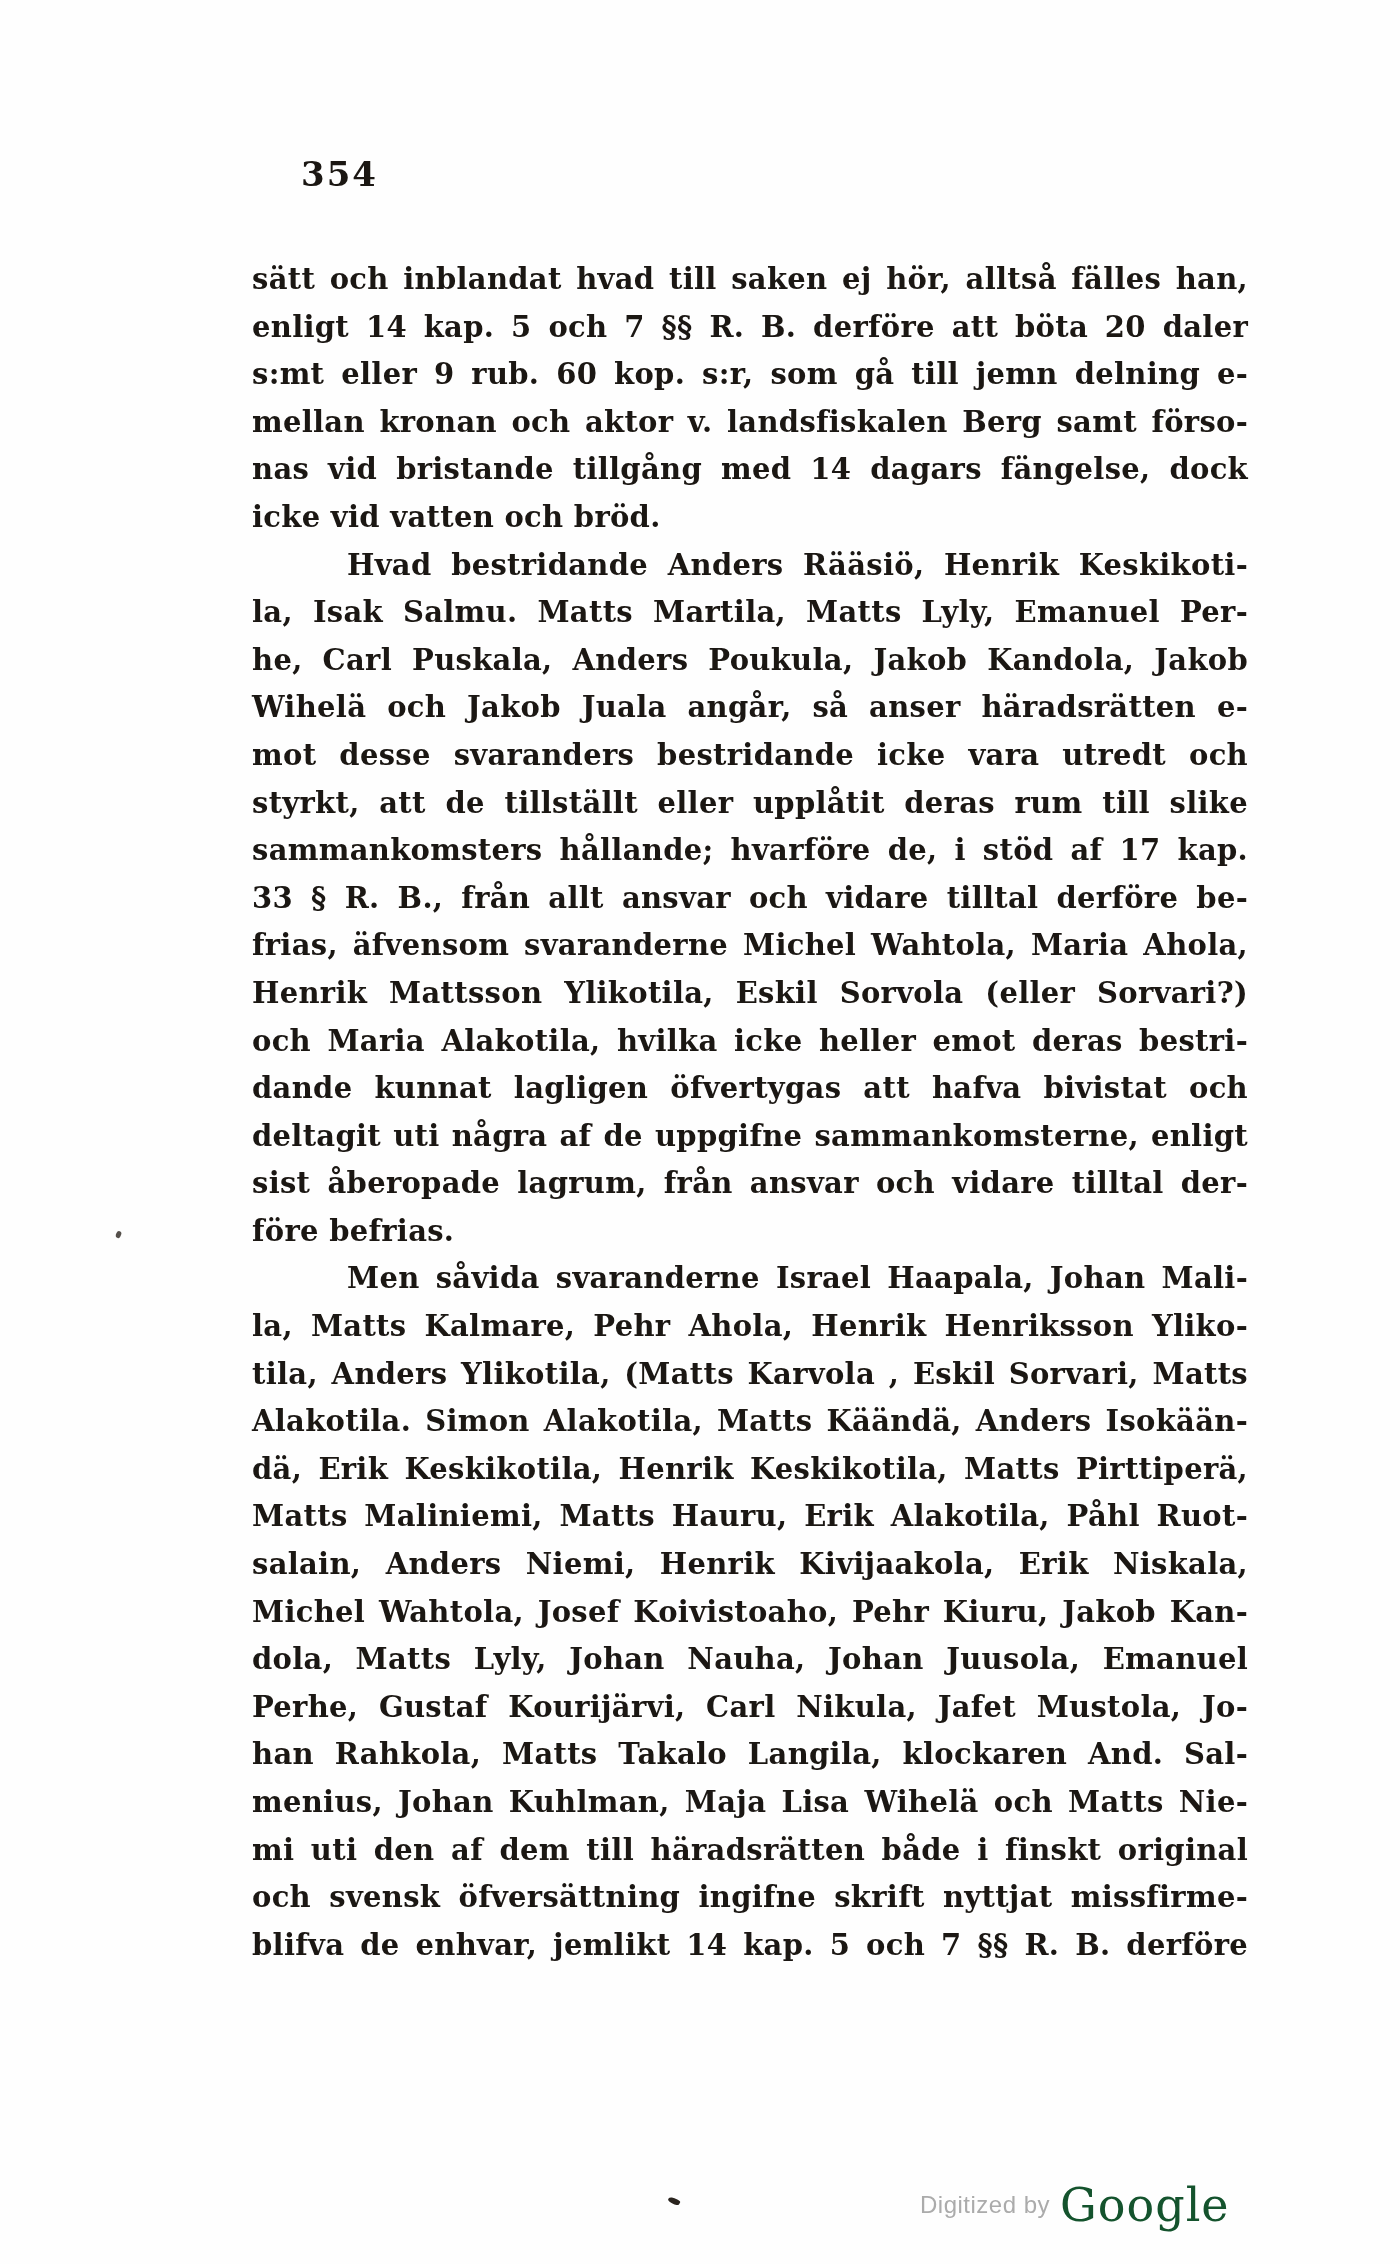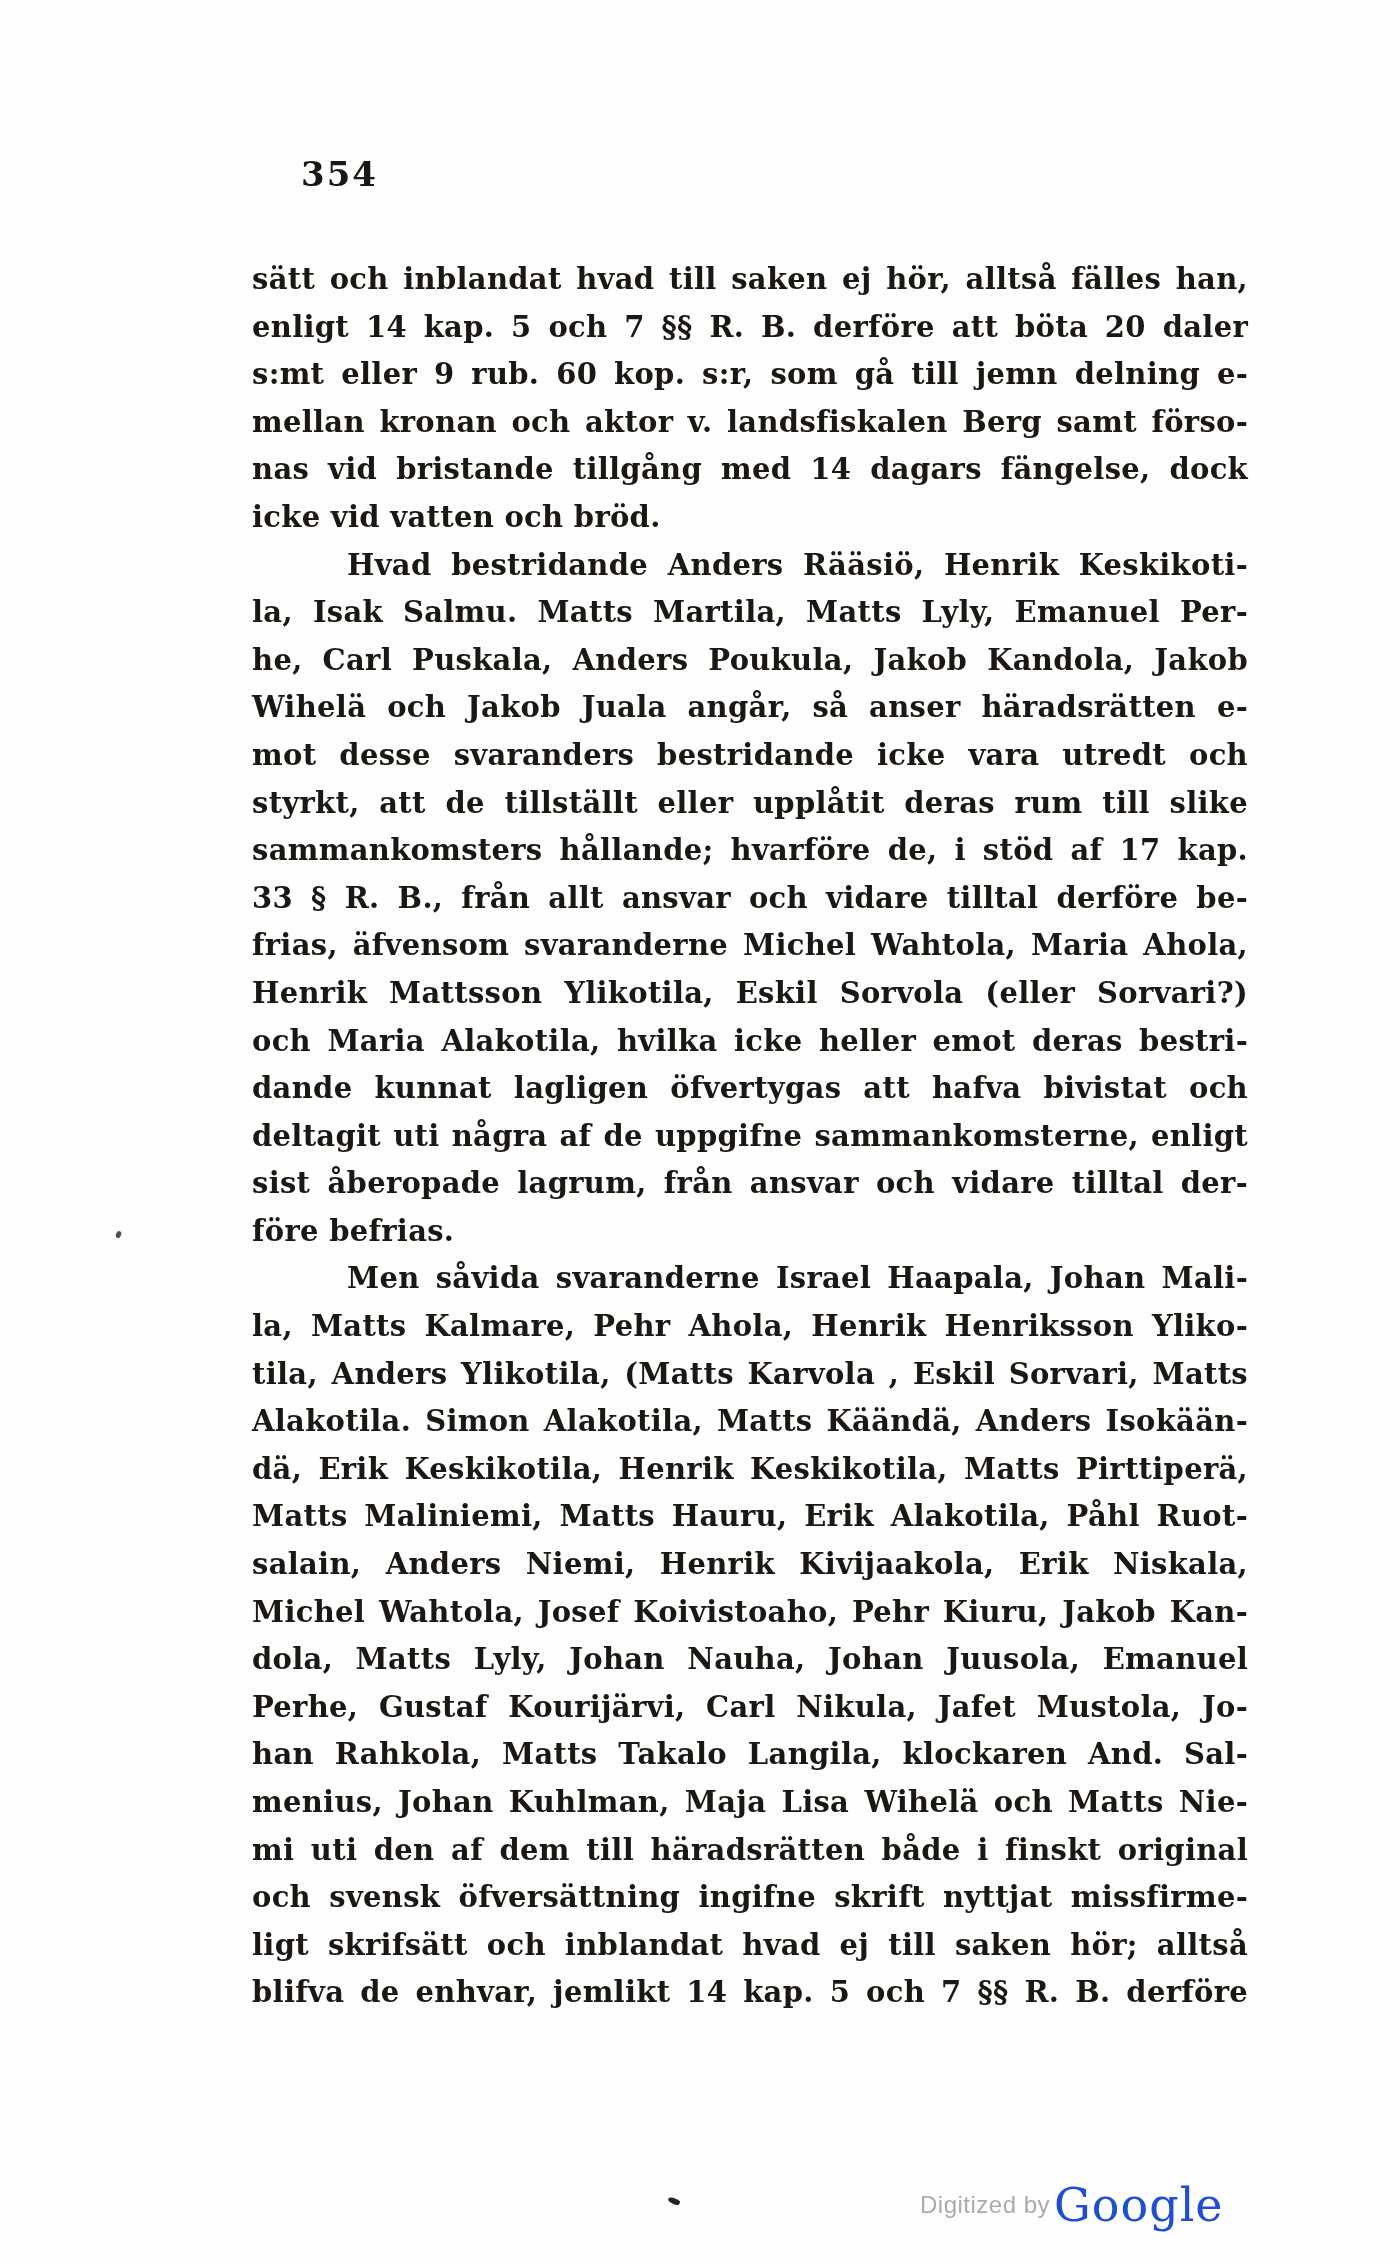--- a/index.html
+++ b/index.html
@@ -80,22 +80,22 @@
   }
   .wm-prefix {
     font-family: "Liberation Sans", sans-serif;
     font-size: 24px;
     color: #ababab;
     letter-spacing: 0.5px;
   }
   .wm-brand {
     font-family: "DejaVu Serif", serif;
     font-size: 46px;
-    color: #1d4ed8;
-    margin-left: 4px;
+    color: #14532d;
+    margin-left: 10px;
     letter-spacing: 1px;
   }
 </style>
 </head>
 <body>
 
 <div class="page">
 
   <div class="page-number">354</div>
 
@@ -128,21 +128,20 @@
       <div class="line">dä, Erik Keskikotila, Henrik Keskikotila, Matts Pirttiperä,</div>
       <div class="line">Matts Maliniemi, Matts Hauru, Erik Alakotila, Påhl Ruot-</div>
       <div class="line">salain, Anders Niemi, Henrik Kivijaakola, Erik Niskala,</div>
       <div class="line">Michel Wahtola, Josef Koivistoaho, Pehr Kiuru, Jakob Kan-</div>
       <div class="line">dola, Matts Lyly, Johan Nauha, Johan Juusola, Emanuel</div>
       <div class="line">Perhe, Gustaf Kourijärvi, Carl Nikula, Jafet Mustola, Jo-</div>
       <div class="line">han Rahkola, Matts Takalo Langila, klockaren And. Sal-</div>
       <div class="line">menius, Johan Kuhlman, Maja Lisa Wihelä och Matts Nie-</div>
       <div class="line">mi uti den af dem till häradsrätten både i finskt original</div>
       <div class="line">och svensk öfversättning ingifne skrift nyttjat missfirme-</div>
-      <div class="line">ligt skrifsätt och inblandat hvad ej till saken hör; alltså</div>
       <div class="line">blifva de enhvar, jemlikt 14 kap. 5 och 7 §§ R. B. derföre</div>
     </div>
 
   <div class="speck speck-1"></div>
   <div class="speck speck-2"></div>
 
   <div class="watermark">
     <span class="wm-prefix">Digitized by</span>
     <span class="wm-brand">Google</span>
   </div>

